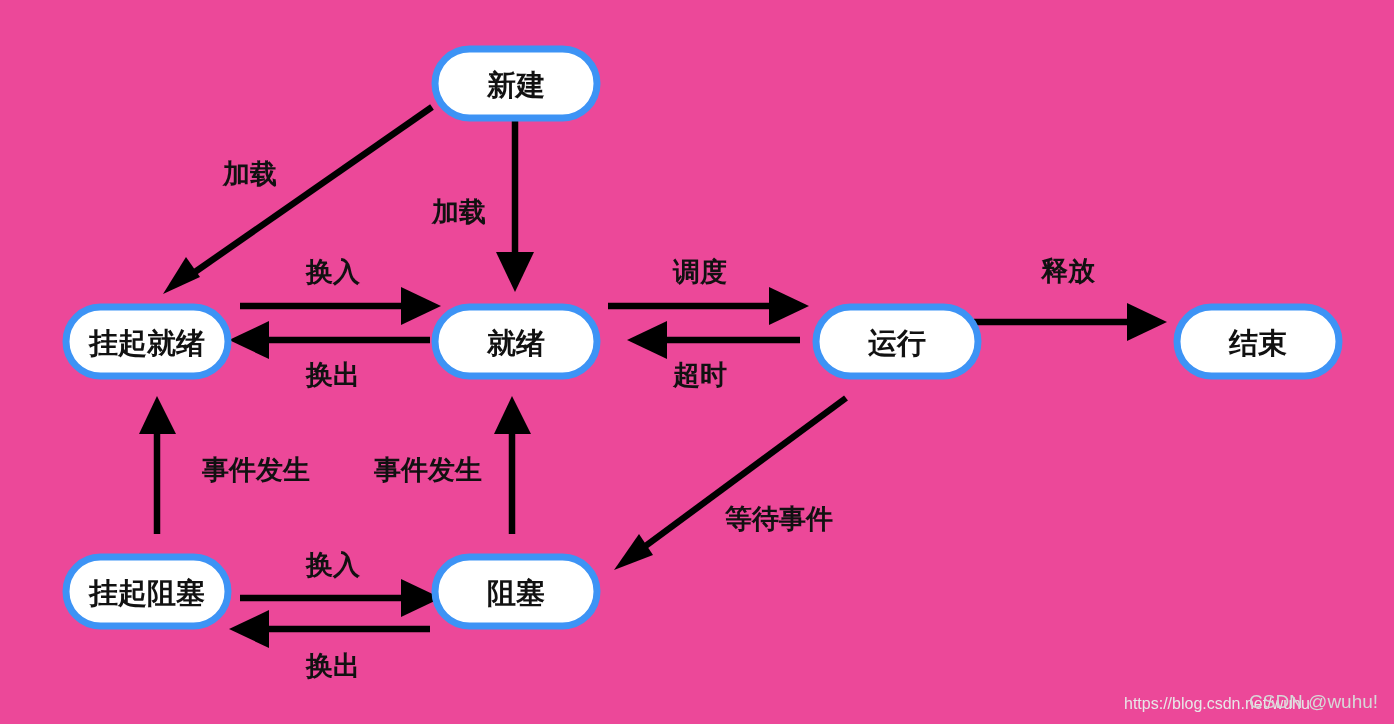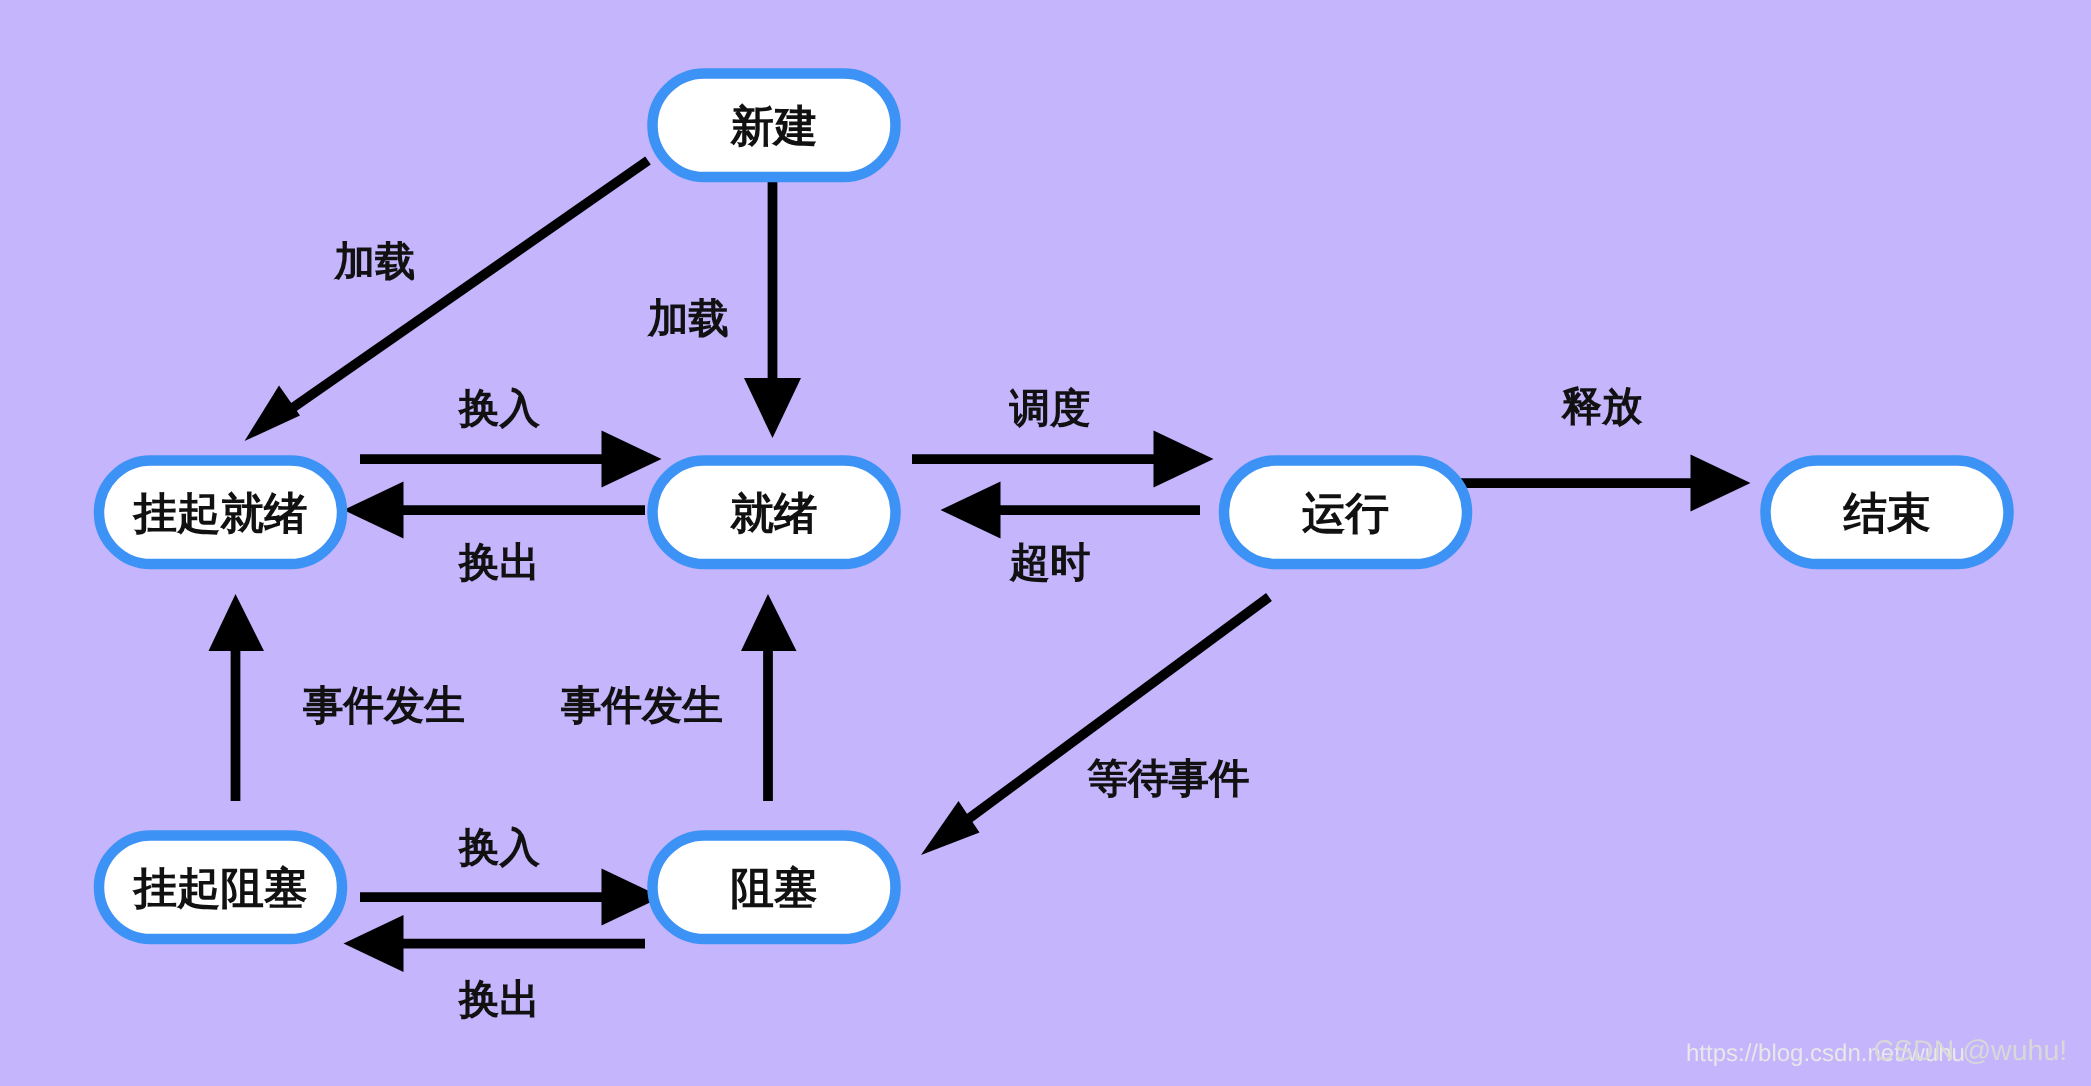--- a/index.html
+++ b/index.html
@@ -7,21 +7,21 @@
     padding: 0;
     background: #ffffff;
   }
   body {
     font-family: "Liberation Sans", "DejaVu Sans", sans-serif;
   }
   #stage {
     position: relative;
     width: 1394px;
     height: 724px;
-    background: #c4b5fd;
+    background: #ec4899;
     overflow: hidden;
   }
   svg#diagram {
     position: absolute;
     left: 0;
     top: 0;
     width: 1394px;
     height: 724px;
     display: block;
   }

